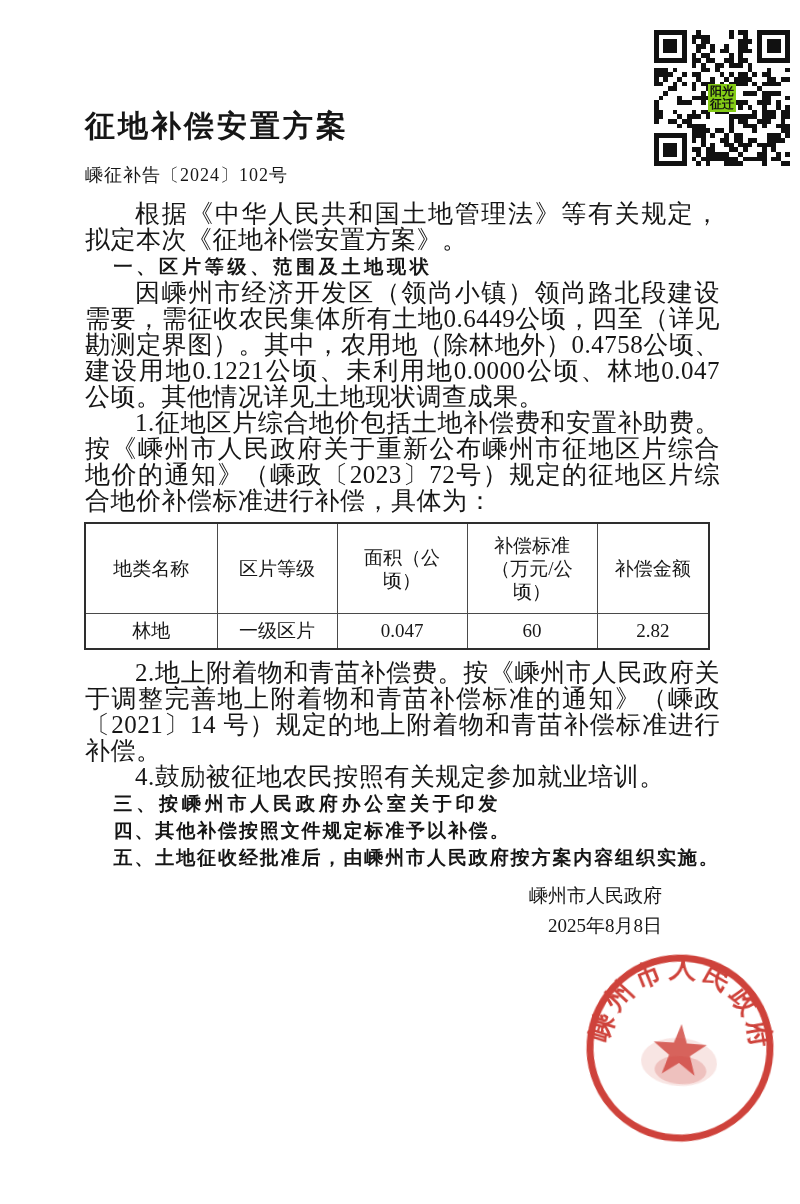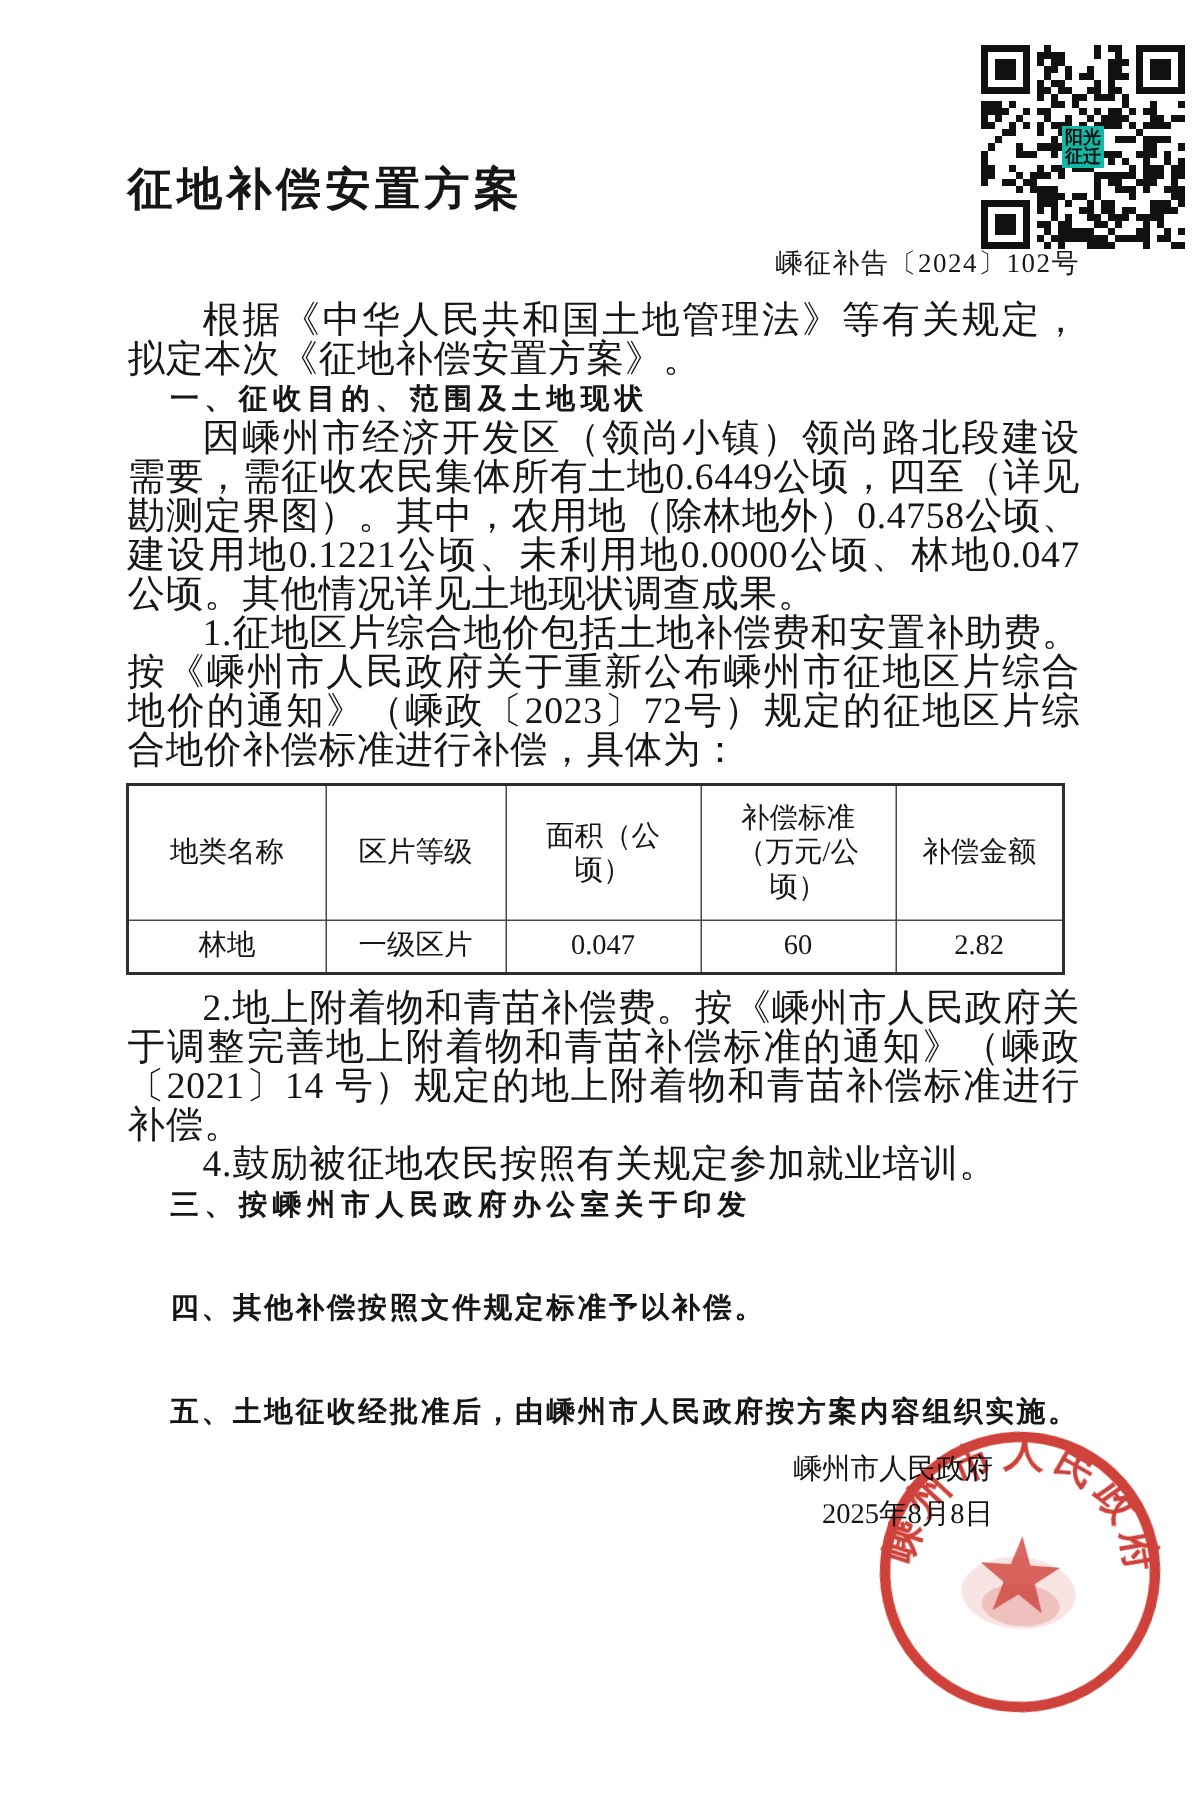--- a/index.html
+++ b/index.html
@@ -18,21 +18,21 @@
     z-index:2;
   }
   .doc-title{
     font-family:"Liberation Sans", sans-serif;
     font-weight:900;
     font-size:30px;
     letter-spacing:3px;
     margin:0 0 16px 0;
   }
   .doc-number{
-    text-align:right;
+    text-align:left;
     font-size:18px;
     letter-spacing:1px;
     margin:0 0 14px 0;
   }
   p.body{
     margin:0;
     font-size:25px;
     line-height:26px;
     text-align:justify;
     text-indent:2em;
@@ -40,21 +40,21 @@
   }
   .heading{
     margin:0;
     font-family:"Liberation Sans", sans-serif;
     font-weight:900;
     font-size:19px;
     line-height:27px;
     letter-spacing:.2em;
     text-indent:1.5em;
   }
-  .heading.tight{letter-spacing:.1em;margin-top:42px;}
+  .heading.tight{letter-spacing:.1em;}
   table.land{
     border-collapse:collapse;
     width:624px;
     margin:8px 0 10px -1px;
     table-layout:fixed;
   }
   table.land th, table.land td{
     border:1px solid #4a4a4a;
     font-size:19px;
     text-align:center;
@@ -79,21 +79,21 @@
     position:absolute;
     top:30px;right:10px;
     width:136px;height:136px;
     z-index:4;
   }
   .qr svg{width:100%;height:100%;}
   .qr-label{
     position:absolute;
     left:50%;top:50%;
     transform:translate(-50%,-50%);
-    background:#14b8a6;
+    background:#84cc16;
     padding:1px 2px;
     font-family:"Liberation Sans", sans-serif;
     font-weight:bold;
     font-size:12px;
     line-height:13px;
     text-align:center;
     color:#111;
     white-space:pre-line;
   }
   
@@ -438,21 +438,21 @@
       </svg>
     <div class="qr-label">阳光
 征迁</div>
   </div>
 
   <div class="content">
     <h1 class="doc-title">征地补偿安置方案</h1>
     <div class="doc-number">嵊征补告〔2024〕102号</div>
 
     <p class="body">根据《中华人民共和国土地管理法》等有关规定，拟定本次《征地补偿安置方案》。</p>
-    <p class="heading">一、征收目的、范围及土地现状</p>
+    <p class="heading">一、区片等级、范围及土地现状</p>
     <p class="body">因嵊州市经济开发区（领尚小镇）领尚路北段建设需要，需征收农民集体所有土地0.6449公顷，四至（详见勘测定界图）。其中，农用地（除林地外）0.4758公顷、建设用地0.1221公顷、未利用地0.0000公顷、林地0.047公顷。其他情况详见土地现状调查成果。</p>
     <p class="body">1.征地区片综合地价包括土地补偿费和安置补助费。按《嵊州市人民政府关于重新公布嵊州市征地区片综合地价的通知》（嵊政〔2023〕72号）规定的征地区片综合地价补偿标准进行补偿，具体为：</p>
 
     <table class="land">
       <colgroup>
         <col style="width:132px">
           <col style="width:120px">
           <col style="width:130px">
           <col style="width:130px">
           <col style="width:112px">

